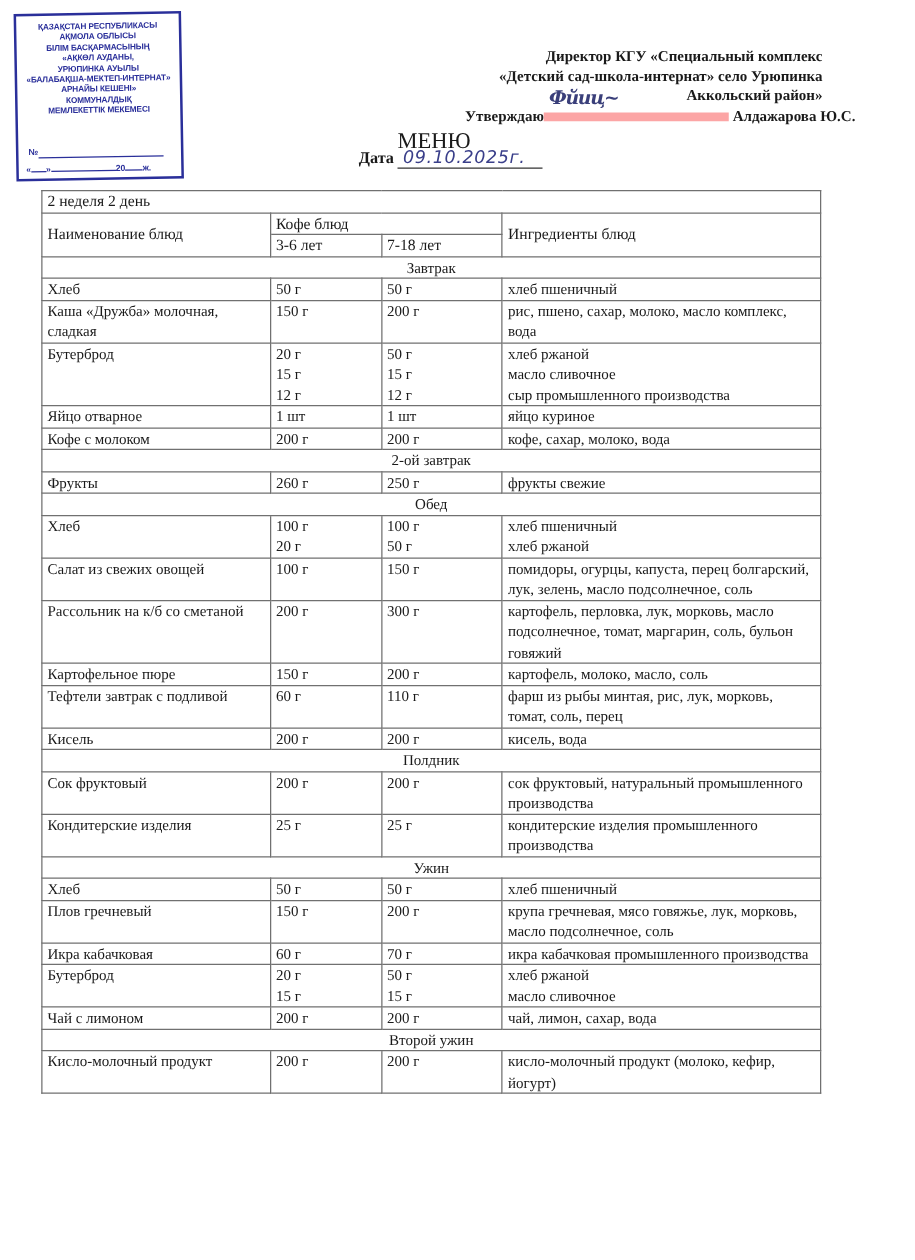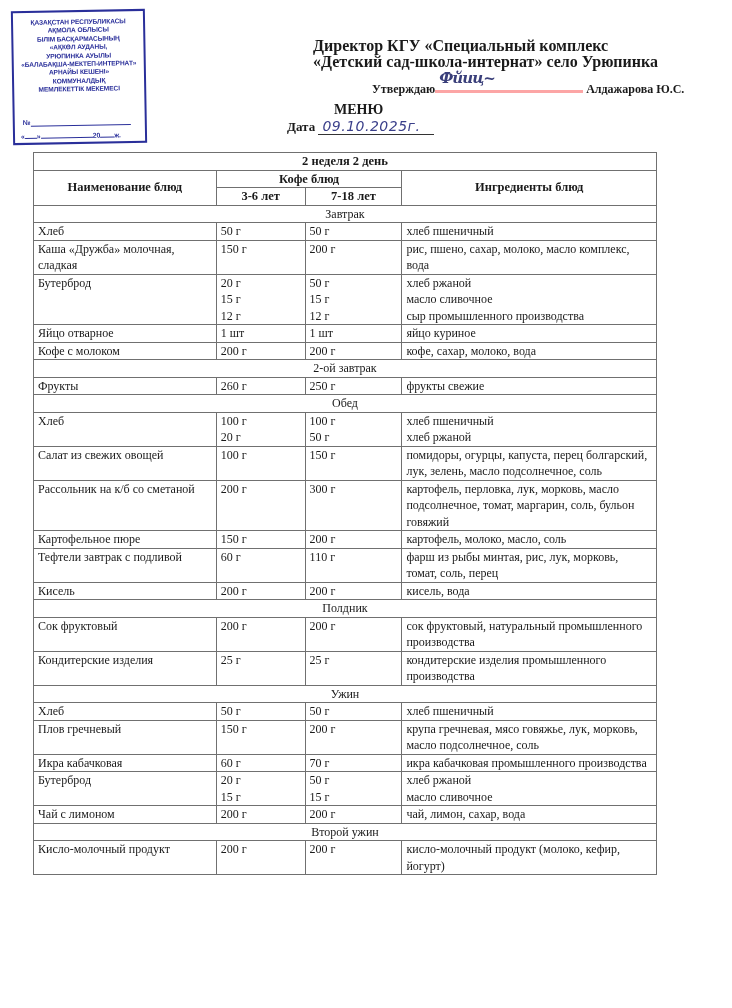--- a/index.html
+++ b/index.html
@@ -18,43 +18,43 @@
     }
     .stamp .line { white-space: nowrap; }
     .stamp .num { position: absolute; left: 8px; top: 106px; font-size: 7px; width: 118px; text-align: left; }
     .stamp .num .ul { display: inline-block; width: 100px; border-bottom: 1px solid #2a2f9a; vertical-align: bottom; }
     .stamp .dt { position: absolute; left: 6px; top: 120px; font-size: 7px; width: 124px; text-align: left; white-space: nowrap; }
     .stamp .dt .u1 { display: inline-block; width: 12px; border-bottom: 1px solid #2a2f9a; }
     .stamp .dt .u2 { display: inline-block; width: 52px; border-bottom: 1px solid #2a2f9a; }
     .stamp .dt .u3 { display: inline-block; width: 14px; border-bottom: 1px solid #2a2f9a; }
 
     .approve {
-      position: absolute; right: 74px; top: 38px; text-align: left;
-      font-weight: bold; font-size: 16px; line-height: 15.5px;
+      position: absolute; right: 74px; top: 38px; text-align: right;
+      font-weight: bold; font-size: 12px; line-height: 15.5px;
     }
     .approve-row { position: absolute; left: 372px; top: 77px; font-weight: bold; font-size: 12px; white-space: nowrap; }
-    .approve-row .sig-line { display: inline-block; width: 148px; border-bottom: 3px solid #fca5a5; position: relative; height: 13px; vertical-align: baseline; }
+    .approve-row .sig-line { display: inline-block; width: 148px; border-bottom: 7px solid #fca5a5; position: relative; height: 13px; vertical-align: baseline; }
     .approve-row .sig { position: absolute; left: 4px; top: -8px; font-family: "DejaVu Serif", serif; font-style: italic; color: #3a3f7a; font-size: 15px; letter-spacing: -1px; }
 
-    .title { position: absolute; left: 334px; top: 102px; font-weight: bold; font-size: 14px; }
+    .title { position: absolute; left: 318px; top: 102px; font-weight: normal; font-size: 18px; }
     .date-row { position: absolute; left: 275px; top: 118px; font-weight: bold; font-size: 13px; white-space: nowrap; margin-left: 12px; }
     .date-row .date-val {
       display: inline-block; min-width: 112px; border-bottom: 1px solid #333;
       font-family: "DejaVu Sans", sans-serif; font-style: italic; font-weight: normal;
       color: #3a3f8a; font-size: 14px; letter-spacing: 0.5px; padding-left: 4px;
     }
 
     table.menu {
       position: absolute; left: 33px; top: 152px; width: 624px;
       border-collapse: collapse; font-size: 12px; line-height: 16.5px;
     }
     table.menu td, table.menu th {
       border: 1px solid #707070; padding: 0 4px; vertical-align: top; text-align: left;
     }
-    table.menu th { font-weight: bold; text-align: center; vertical-align: middle; font-size: 12.5px; }
+    table.menu th { font-weight: normal; vertical-align: middle; font-size: 12.5px; }
     table.menu td.section { text-align: center; font-weight: normal; }
     table.menu col.c1 { width: 183px; }
     table.menu col.c2 { width: 89px; }
     table.menu col.c3 { width: 97px; }
     table.menu col.c4 { width: 255px; }
     .ml { white-space: pre-line; }
   </style>
 </head>
 <body>
 
@@ -74,20 +74,21 @@
     <span>№</span><span class="ul"></span>
   </div>
   <div class="dt">
     <span>«</span><span class="u1"></span><span>»</span><span class="u2"></span><span>20</span><span class="u3"></span><span>ж.</span>
   </div>
 </div>
 
 <div class="approve">
   <div>Директор КГУ «Специальный комплекс</div>
   <div>«Детский сад-школа-интернат» село Урюпинка</div>
+  <div>Аккольский район»</div>
 </div>
 <div class="approve-row">
   <span>Утверждаю</span><span class="sig-line"><span class="sig">Фйиц~</span></span>
   <span>Алдажарова Ю.С.</span>
 </div>
 
 <div class="title">МЕНЮ</div>
 <div class="date-row">
   <span>Дата</span>
   <span class="date-val">09.10.2025г.</span>

